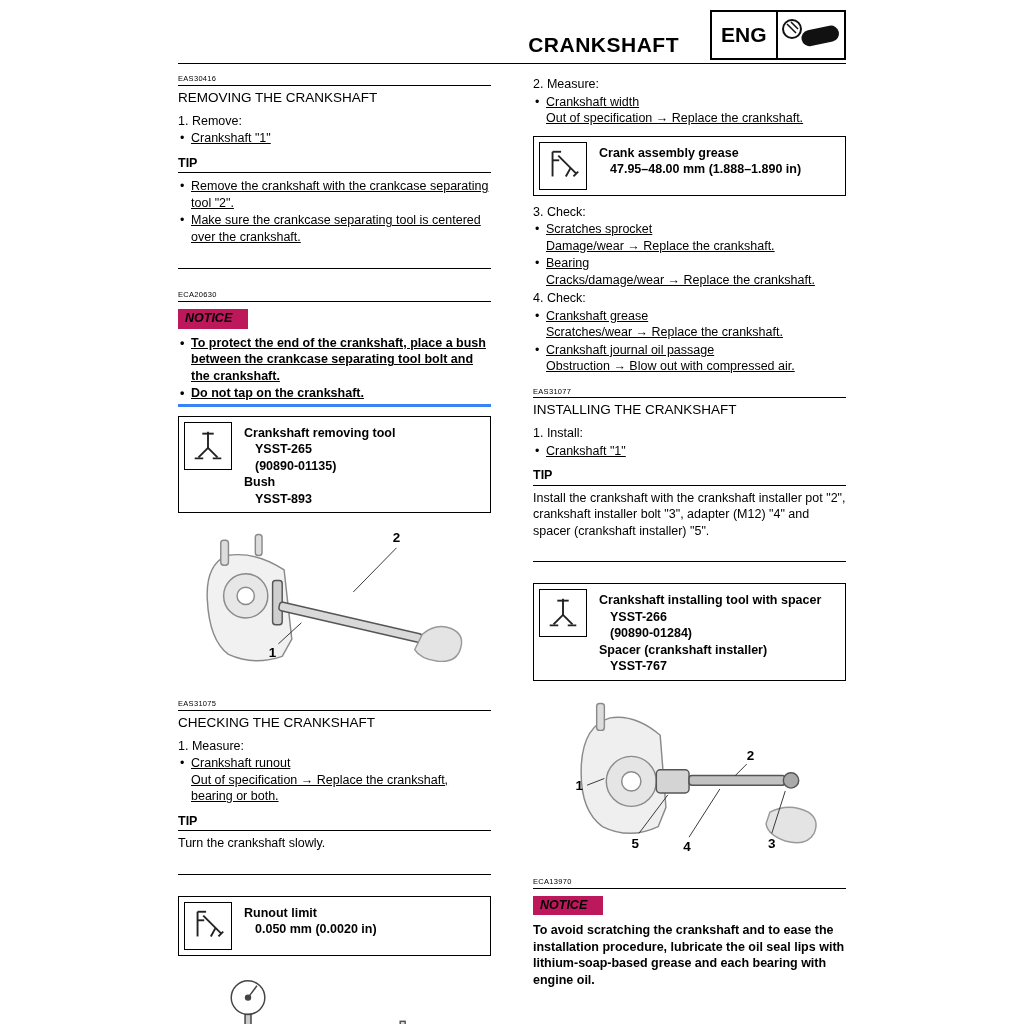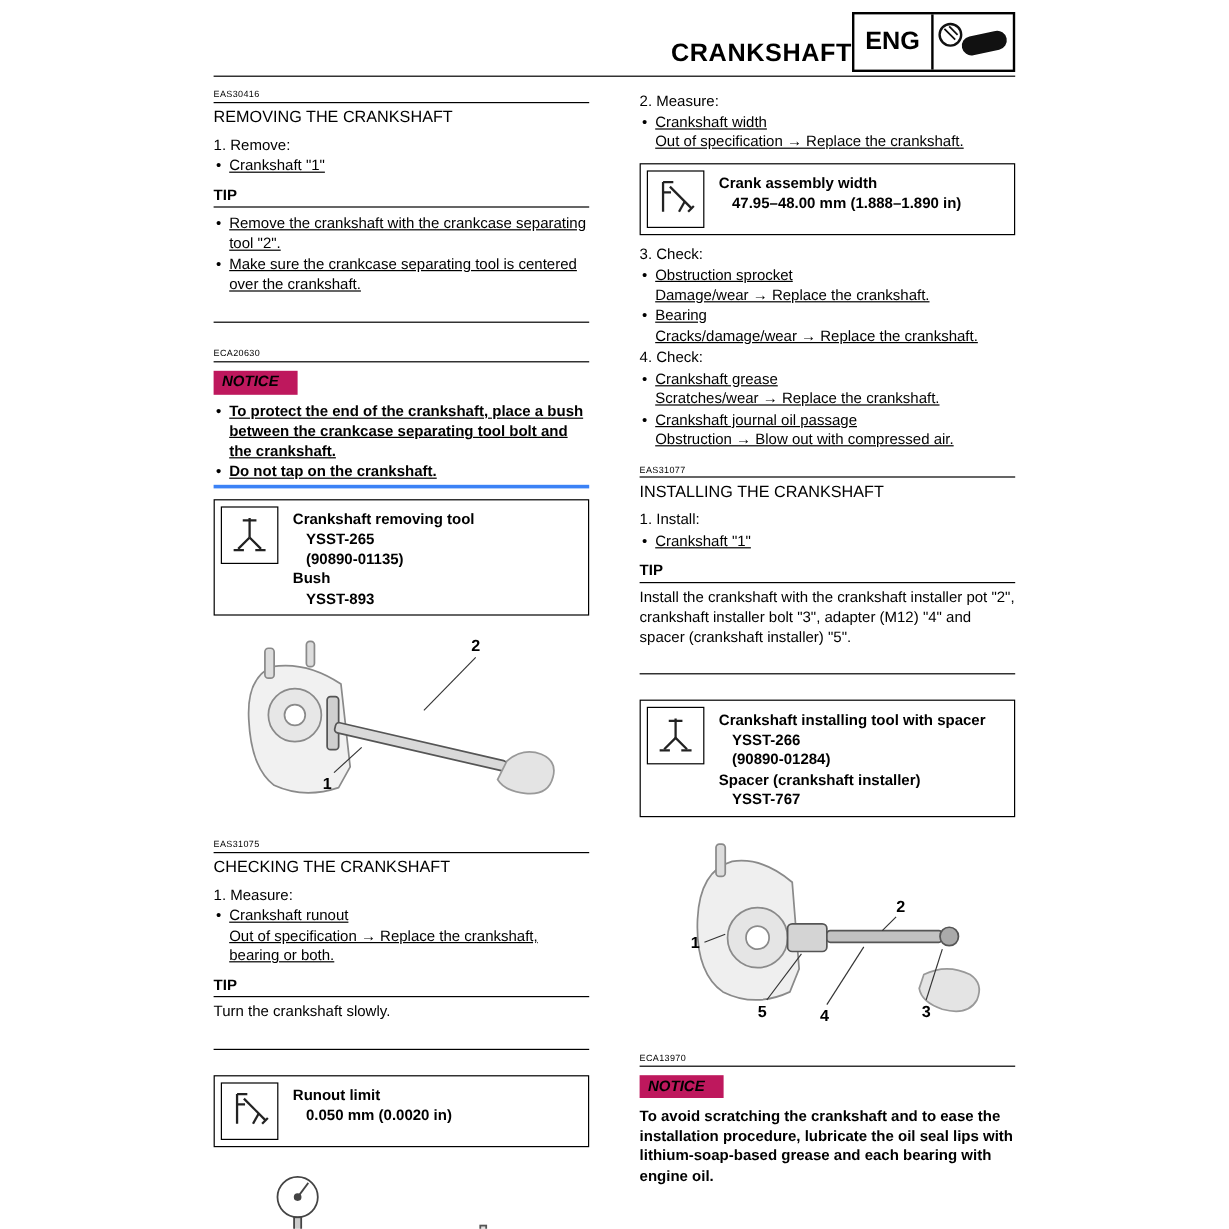--- a/index.html
+++ b/index.html
@@ -3,21 +3,21 @@
 <meta charset="utf-8">
 <style>
   * { box-sizing: border-box; margin: 0; padding: 0; }
   html,body { width: 1024px; height: 1024px; background: #fff; }
   body { font-family: "Liberation Sans", sans-serif; color: #000; position: relative; }
 
   .content { position: absolute; left: 178px; top: 8px; width: 668px; }
 
   
   .header { position: relative; height: 56px; border-bottom: 1.5px solid #000; }
-  .page-title { position: absolute; right: 136px; bottom: 6px; font-size: 21px; font-weight: bold; letter-spacing: .5px; }
+  .page-title { position: absolute; right: 167px; bottom: 6px; font-size: 21px; font-weight: bold; letter-spacing: .5px; }
   .eng-badge { position: absolute; right: 0; top: 2px; width: 136px; height: 50px; border: 2px solid #000; display: flex; align-items: stretch; background: #fff; }
   .eng-text { font-size: 21px; font-weight: bold; padding: 0 9px; display: flex; align-items: center; border-right: 2px solid #000; }
   .eng-iconwrap { flex: 1; display: flex; align-items: center; justify-content: center; }
 
   .columns { display: flex; gap: 42px; margin-top: 10px; }
   .col { width: 313px; font-size: 12.5px; line-height: 1.32; }
 
   .code { font-size: 7.5px; letter-spacing: .3px; border-bottom: 1px solid #000; padding-bottom: 1px; margin-bottom: 3px; }
   .mt { margin-top: 12px; }
   .mt-sm { margin-top: 8px; }
@@ -209,29 +209,29 @@
               <path d="M9 5 v26"></path>
               <path d="M9 5 h9"></path>
               <path d="M9 14 h7"></path>
               <path d="M15 9 L34 28"></path>
               <path d="M28 22 l-5 9"></path>
               <path d="M31 31 l5 -5"></path>
             </g>
           </svg>
         </div>
         <div class="tool-text">
-          <div class="tb-line">Crank assembly width</div>
+          <div class="tb-line">Crank assembly grease</div>
           <div class="tb-line i1">47.95–48.00 mm (1.888–1.890 in)</div>
         </div>
       </div>
 
       <div class="step">3. Check:</div>
       <ul class="bullets">
         <li>
-          <span>Obstruction sprocket</span>
+          <span>Scratches sprocket</span>
           <div class="subline">Damage/wear → Replace the crankshaft.</div>
         </li>
         <li>
           <span>Bearing</span>
           <div class="subline">Cracks/damage/wear → Replace the crankshaft.</div>
         </li>
       </ul>
 
       <div class="step">4. Check:</div>
       <ul class="bullets">

